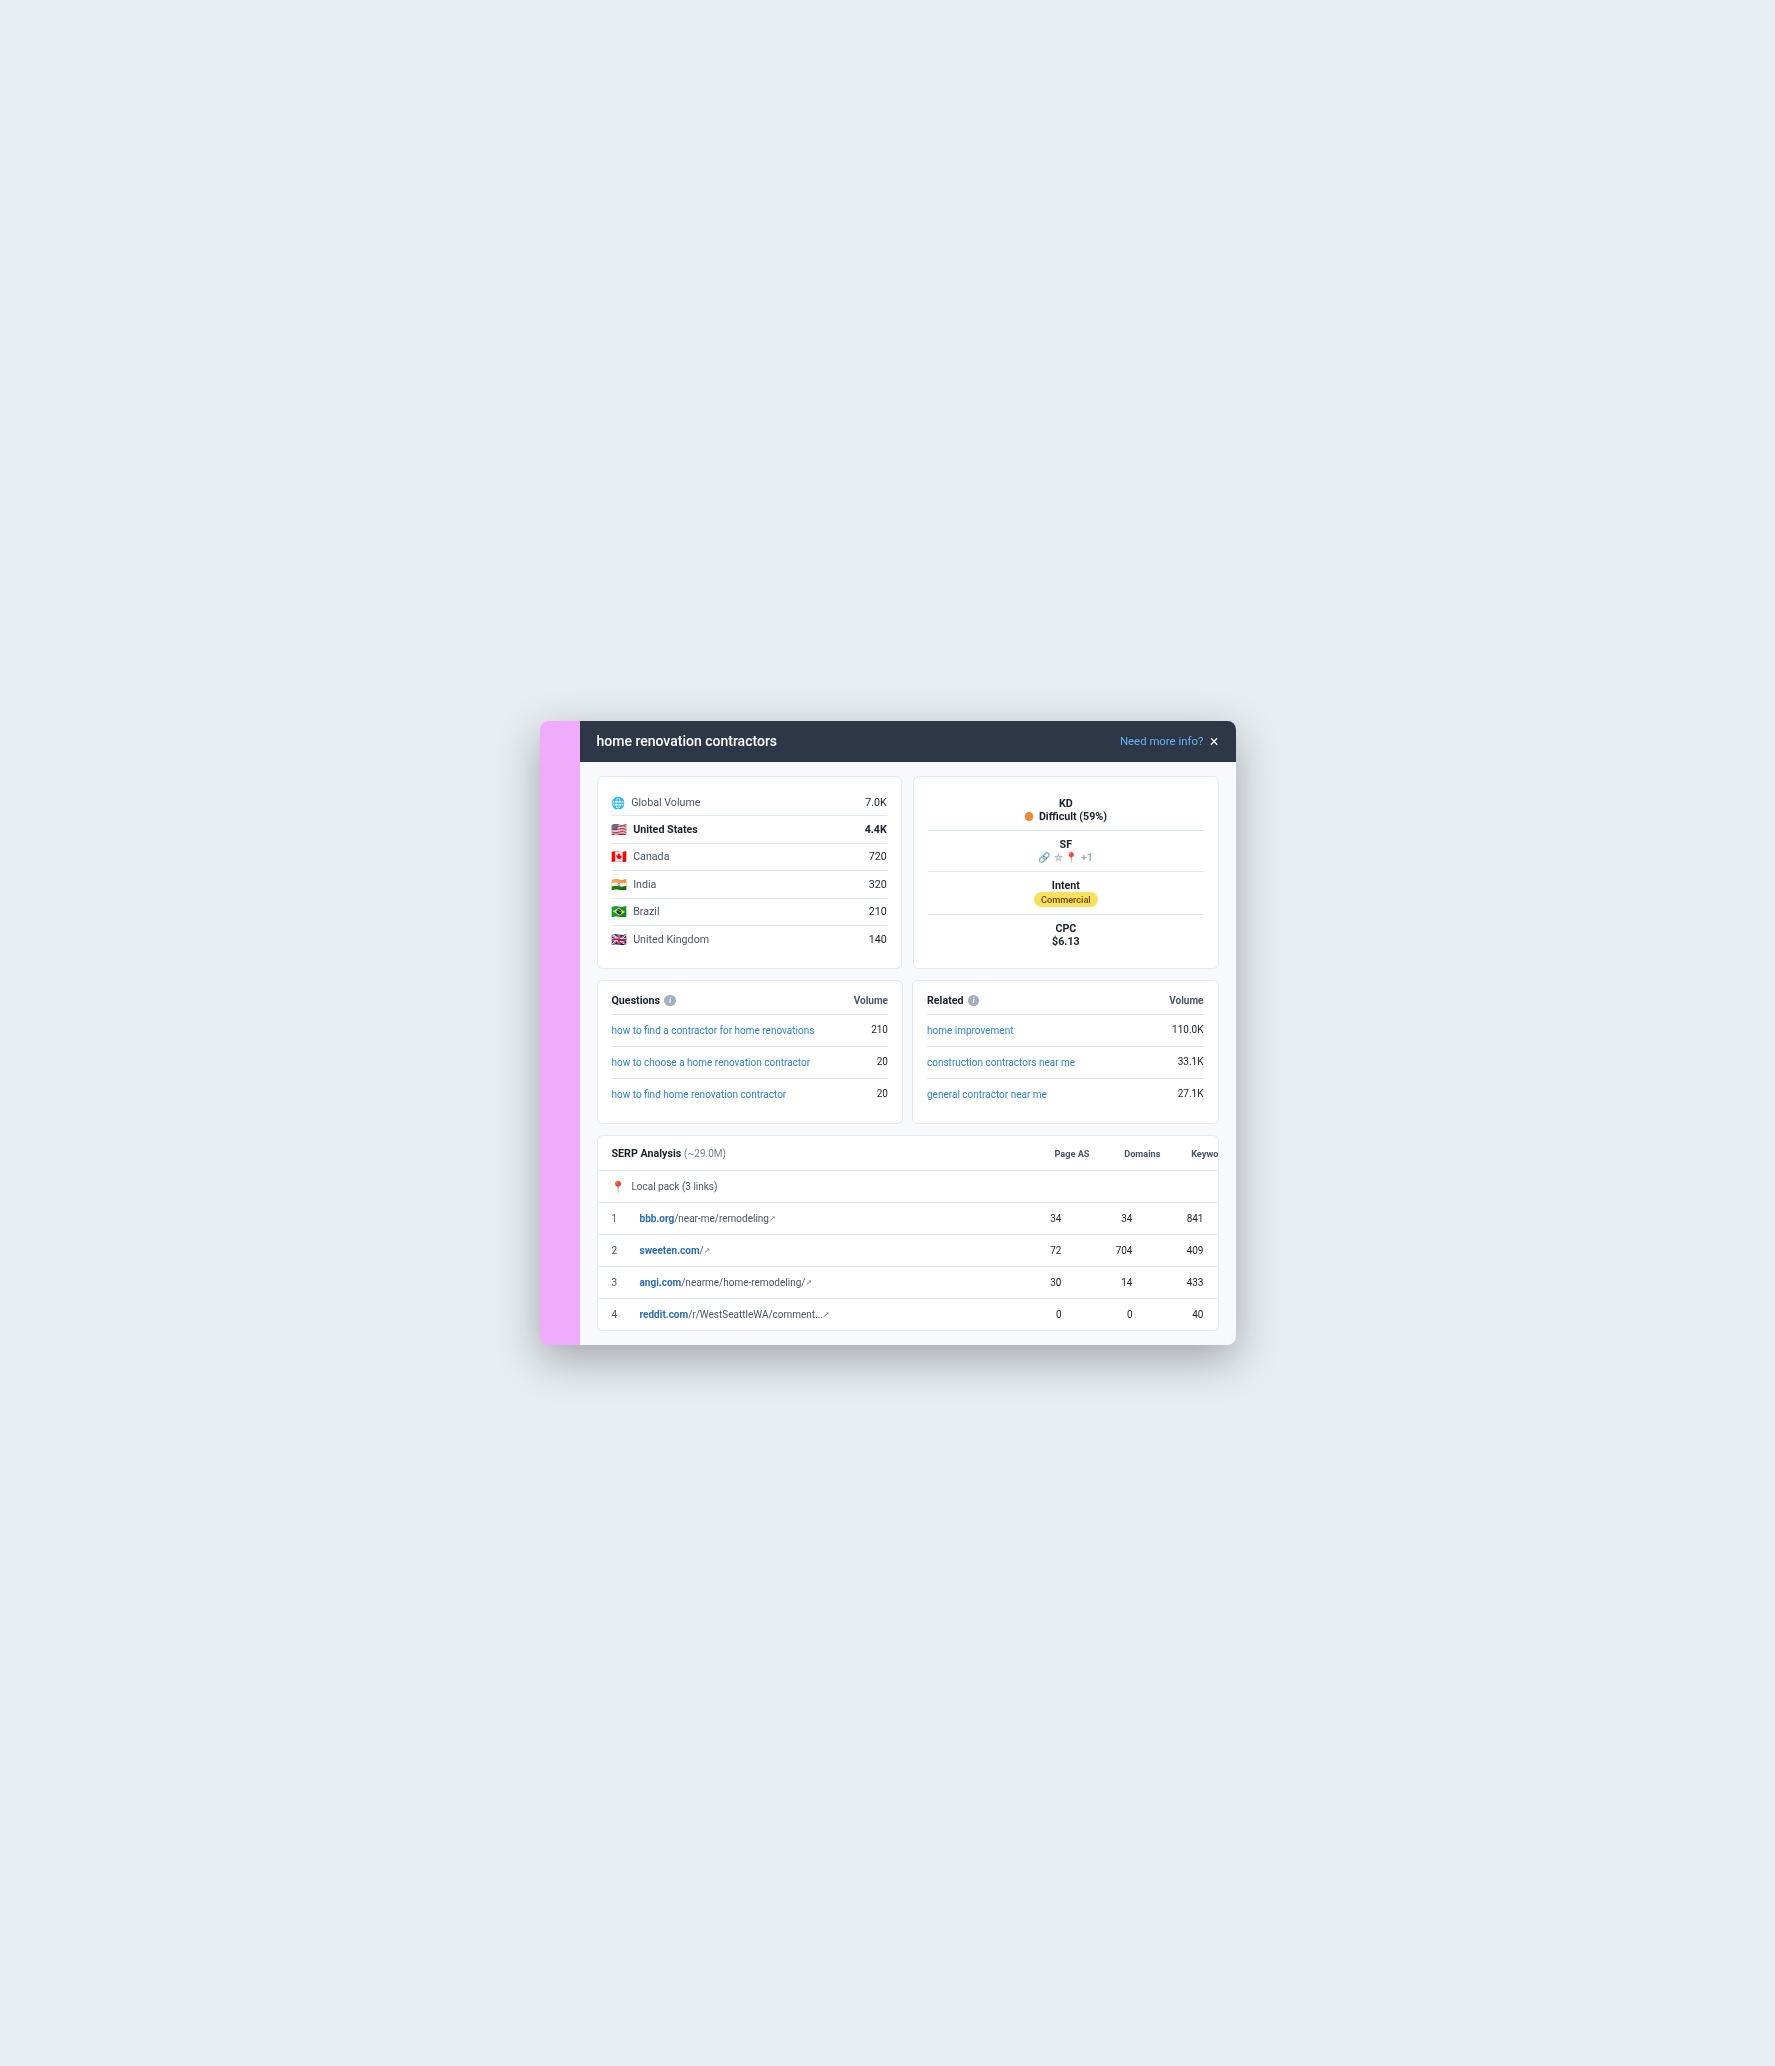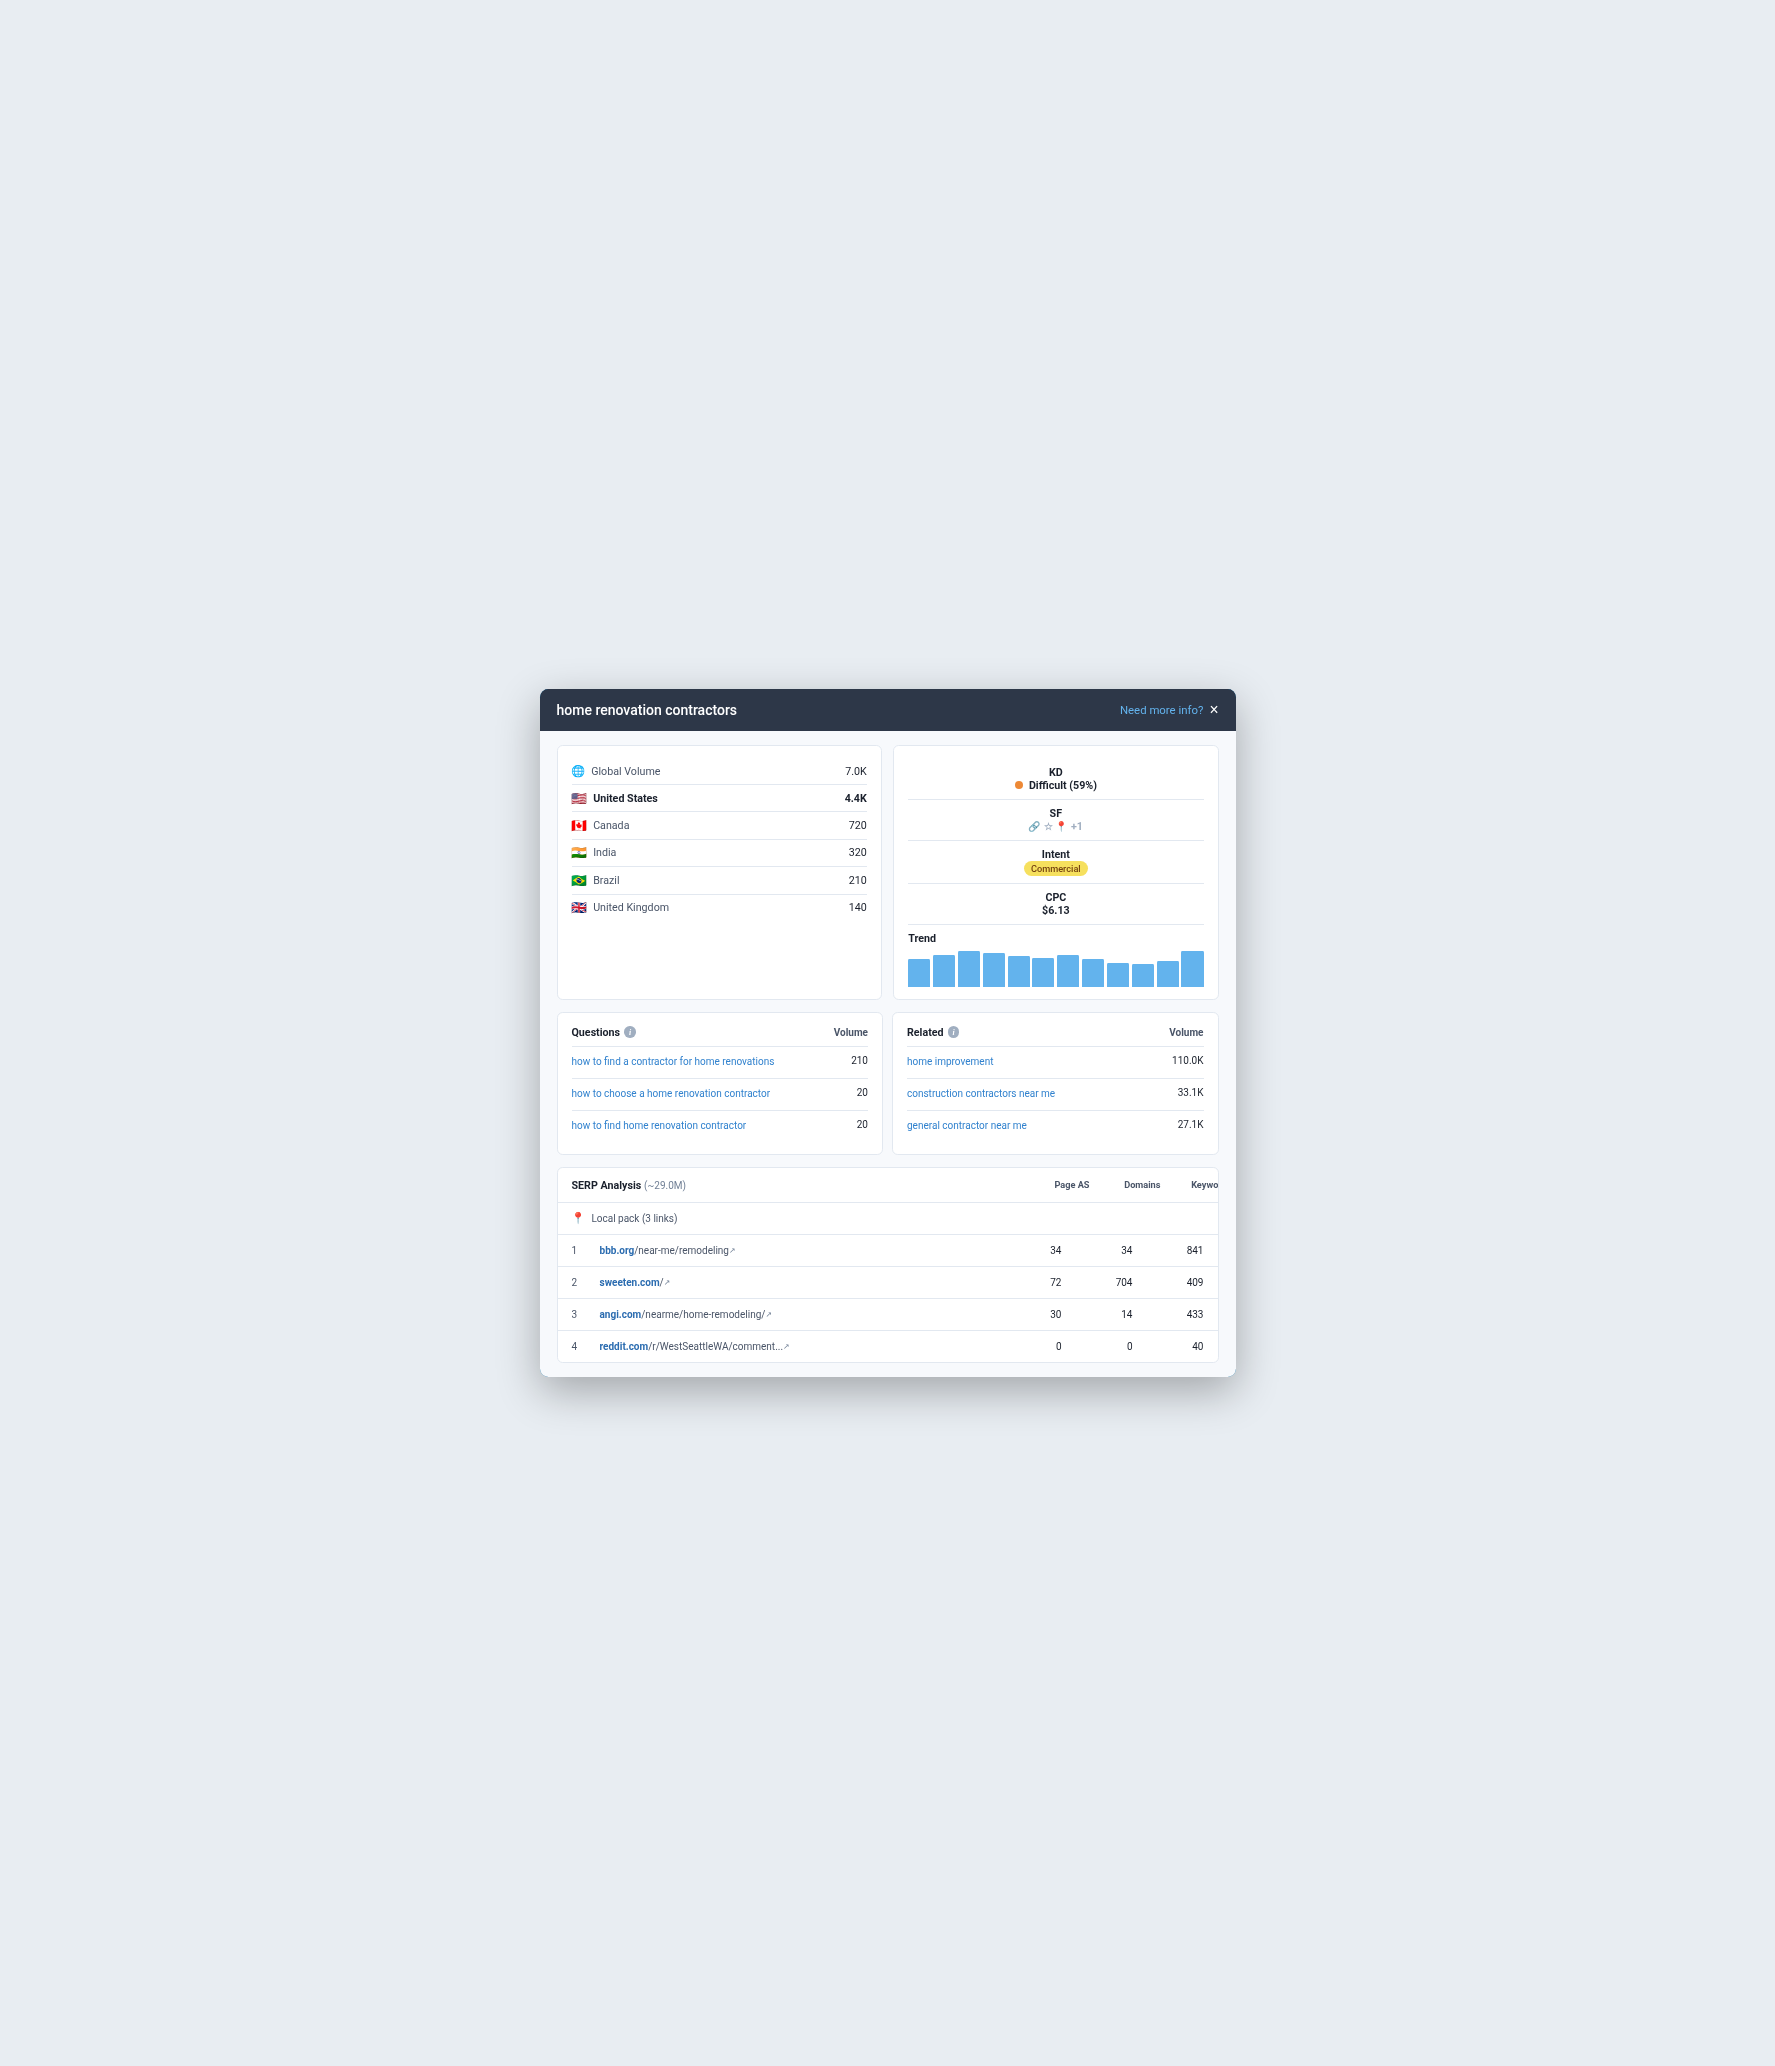--- a/index.html
+++ b/index.html
@@ -9,24 +9,25 @@
       display: flex;
       align-items: center;
       justify-content: center;
       min-height: 100vh;
       padding: 14px;
     }
 
     .modal-overlay {
       position: relative;
       width: 696px;
-      background: #0369a1;
+      background: #f0abfc;
       border-radius: 8.5px;
       overflow: hidden;
       box-shadow: 0 14px 43px rgba(0,0,0,0.3);
+      padding-left: 40px;
     }
 
     
     .modal-header {
       background: #2d3748;
       padding: 12.8px 17px;
       display: flex;
       align-items: center;
       justify-content: space-between;
     }
@@ -419,37 +420,20 @@
             <span>+1</span>
           </span>
         </div>
         <div class="kd-row">
           <span class="kd-row-label">Intent</span>
           <span class="intent-badge">Commercial</span>
         </div>
         <div class="kd-row">
           <span class="kd-row-label">CPC</span>
           <span>$6.13</span>
-        </div>
-        <div style="padding-top:7px;">
-          <div class="trend-label">Trend</div>
-          <div class="trend-chart" id="trend-chart">
-              <div class="trend-bar" style="height: 77.7778%;"></div>
-              <div class="trend-bar" style="height: 88.8889%;"></div>
-              <div class="trend-bar" style="height: 100%;"></div>
-              <div class="trend-bar" style="height: 93.3333%;"></div>
-              <div class="trend-bar" style="height: 84.4444%;"></div>
-              <div class="trend-bar" style="height: 80%;"></div>
-              <div class="trend-bar" style="height: 88.8889%;"></div>
-              <div class="trend-bar" style="height: 77.7778%;"></div>
-              <div class="trend-bar" style="height: 66.6667%;"></div>
-              <div class="trend-bar" style="height: 62.2222%;"></div>
-              <div class="trend-bar" style="height: 71.1111%;"></div>
-              <div class="trend-bar" style="height: 100%;"></div>
-            </div>
         </div>
       </div>
 
     </div>
 
     <div class="mid-row">
 
       <div class="card">
         <div class="section-header">
           <span class="section-title">

